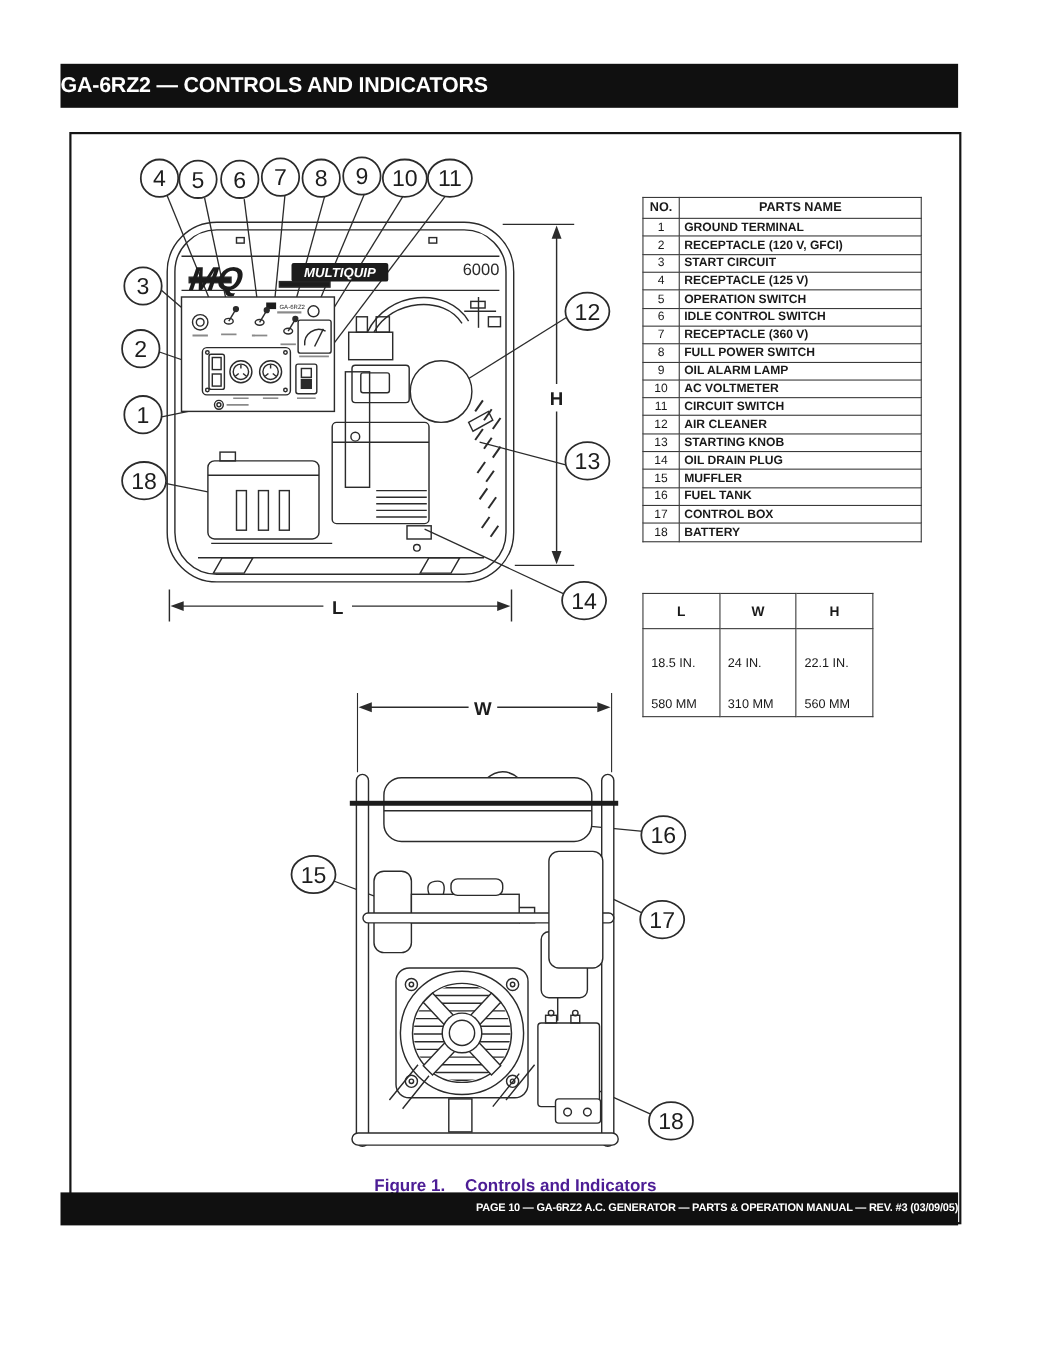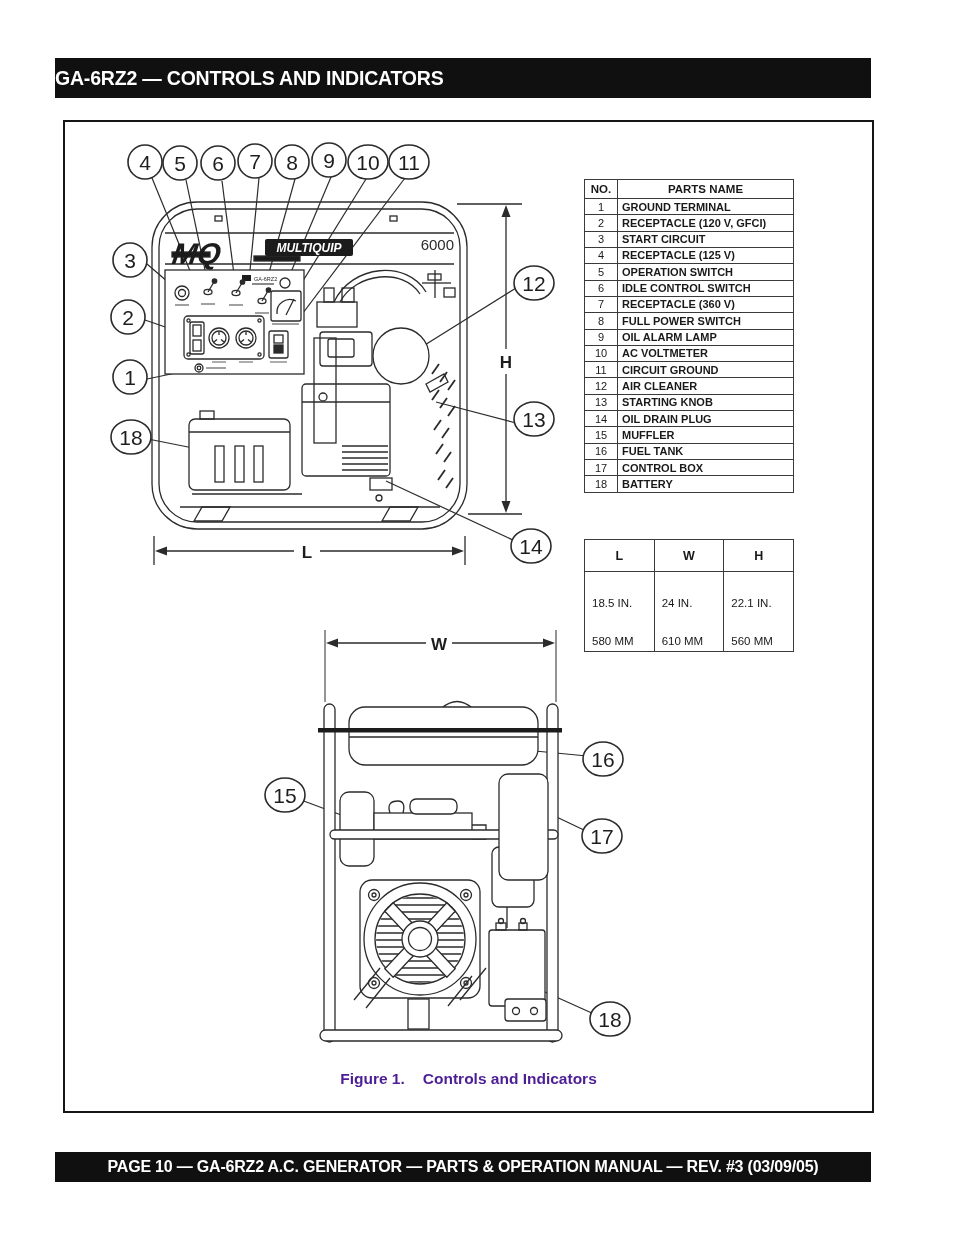--- a/index.html
+++ b/index.html
@@ -1,23 +1,23 @@
 <!DOCTYPE html>
 <html><head>
 <meta charset="utf-8">
 <style>
   html,body{margin:0;padding:0;background:#fff;}
   body{width:954px;height:1235px;position:relative;font-family:"Liberation Sans",sans-serif;color:#111;}
   .bar{position:absolute;left:55px;width:816px;background:#101010;color:#fff;font-weight:bold;}
   .bar.header{top:58px;height:40px;line-height:40px;text-align:left;padding-right:14px;box-sizing:border-box;font-size:19.5px;letter-spacing:-0.2px;}
-  .bar.footer{top:1152px;height:30px;line-height:30px;text-align:center;font-size:16px;letter-spacing:-0.2px;}
+  .bar.footer{top:1084px;height:30px;line-height:30px;text-align:right;font-size:10px;letter-spacing:-0.2px;}
   .content-box{position:absolute;left:63px;top:120px;width:811px;height:993px;border:2px solid #151515;box-sizing:border-box;background:#fff;}
   .svg-abs{position:absolute;}
   table{border-collapse:collapse;background:#fff;}
-  .parts-table{position:absolute;left:519px;top:57px;width:210px;font-size:11px;line-height:1.12;color:#191919;}
+  .parts-table{position:absolute;left:519px;top:57px;width:254px;font-size:11px;line-height:1.12;color:#191919;}
   .parts-table th,.parts-table td{border:1px solid #3a3a3a;padding:1.5px 4px;}
   .parts-table th{font-size:11.5px;text-align:center;height:15px;}
   .parts-table td.no{width:30px;text-align:center;padding-left:1px;padding-right:1px;}
   .parts-table td.nm{white-space:nowrap;font-weight:bold;}
   .dim-table{position:absolute;left:519px;top:417px;width:210px;font-size:11.5px;color:#191919;table-layout:fixed;}
   .dim-table th{border:1px solid #3a3a3a;height:29px;font-size:12.5px;}
   .dim-table td{border:1px solid #3a3a3a;height:44px;padding:2px 0 2px 7px;vertical-align:middle;}
   .dim-table td span{display:block;line-height:1.35;margin-top:22px;}
   .fig-caption{position:absolute;left:0;top:948px;width:100%;text-align:center;font-size:15.5px;font-weight:bold;color:#4c1d95;}
   .fig-caption .gap{margin-right:18px;}
@@ -333,21 +333,21 @@
       <tr>
           <td class="no">9</td>
           <td class="nm">OIL ALARM LAMP</td>
         </tr>
       <tr>
           <td class="no">10</td>
           <td class="nm">AC VOLTMETER</td>
         </tr>
       <tr>
           <td class="no">11</td>
-          <td class="nm">CIRCUIT GROUND</td>
+          <td class="nm">CIRCUIT SWITCH</td>
         </tr>
       <tr>
           <td class="no">12</td>
           <td class="nm">AIR CLEANER</td>
         </tr>
       <tr>
           <td class="no">13</td>
           <td class="nm">STARTING KNOB</td>
         </tr>
       <tr>
@@ -382,21 +382,21 @@
       </tr>
     </thead>
     <tbody>
       <tr>
         <td>
             <span>18.5 IN.</span>
             <span>580 MM</span>
           </td>
         <td>
             <span>24 IN.</span>
-            <span>610 MM</span>
+            <span>310 MM</span>
           </td>
         <td>
             <span>22.1 IN.</span>
             <span>560 MM</span>
           </td>
       </tr>
     </tbody>
   </table>
 
   <svg class="svg-abs" style="left:192px;top:505px;" width="410" height="425" viewBox="255 625 410 425">

